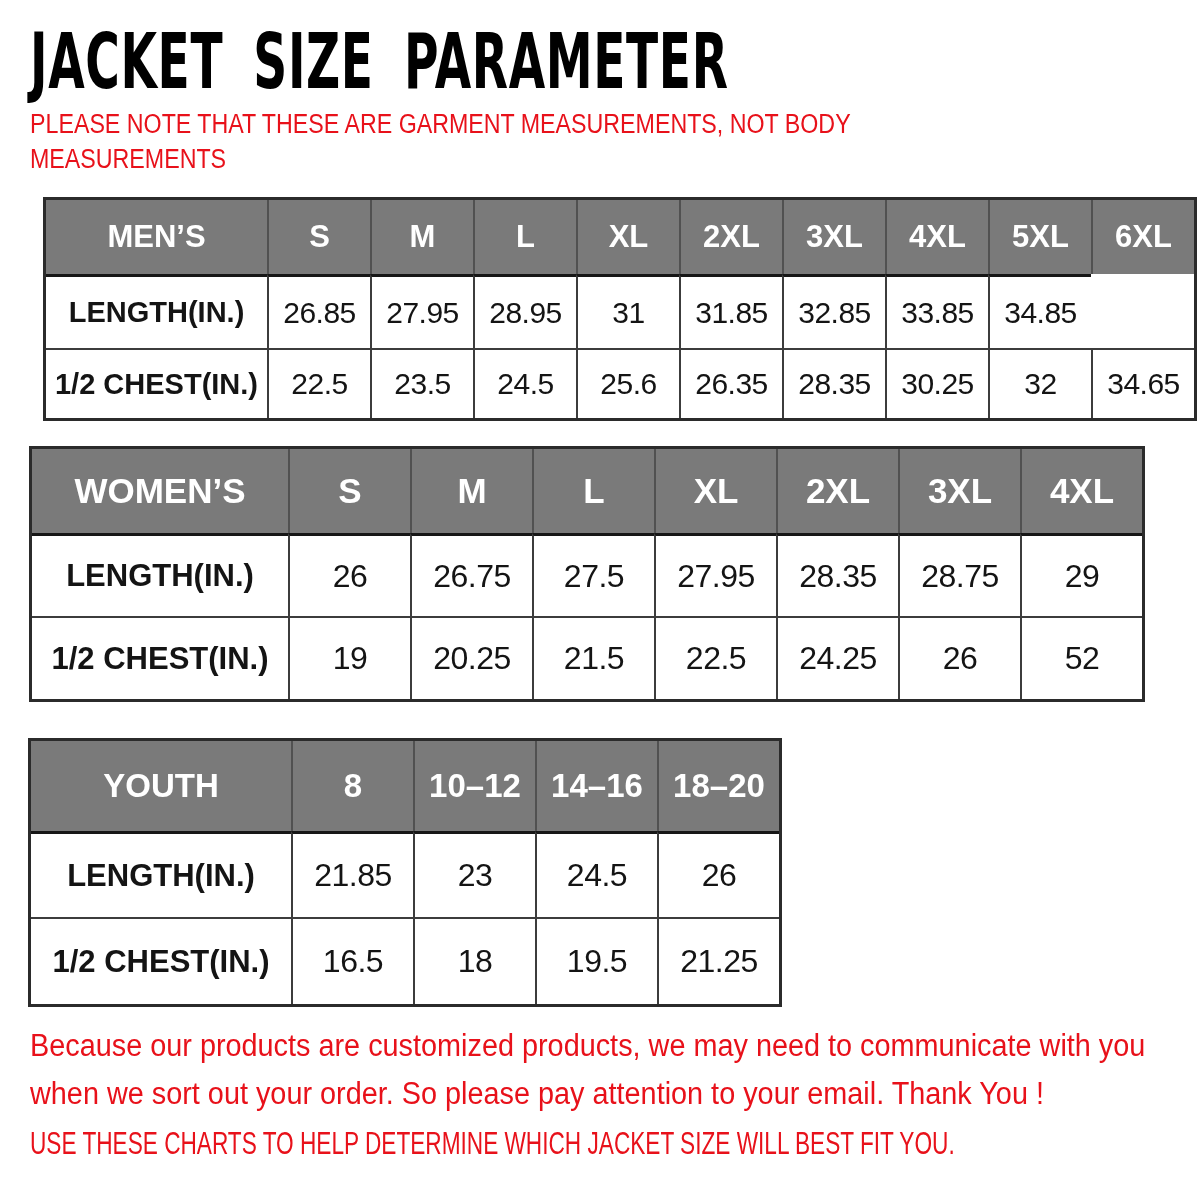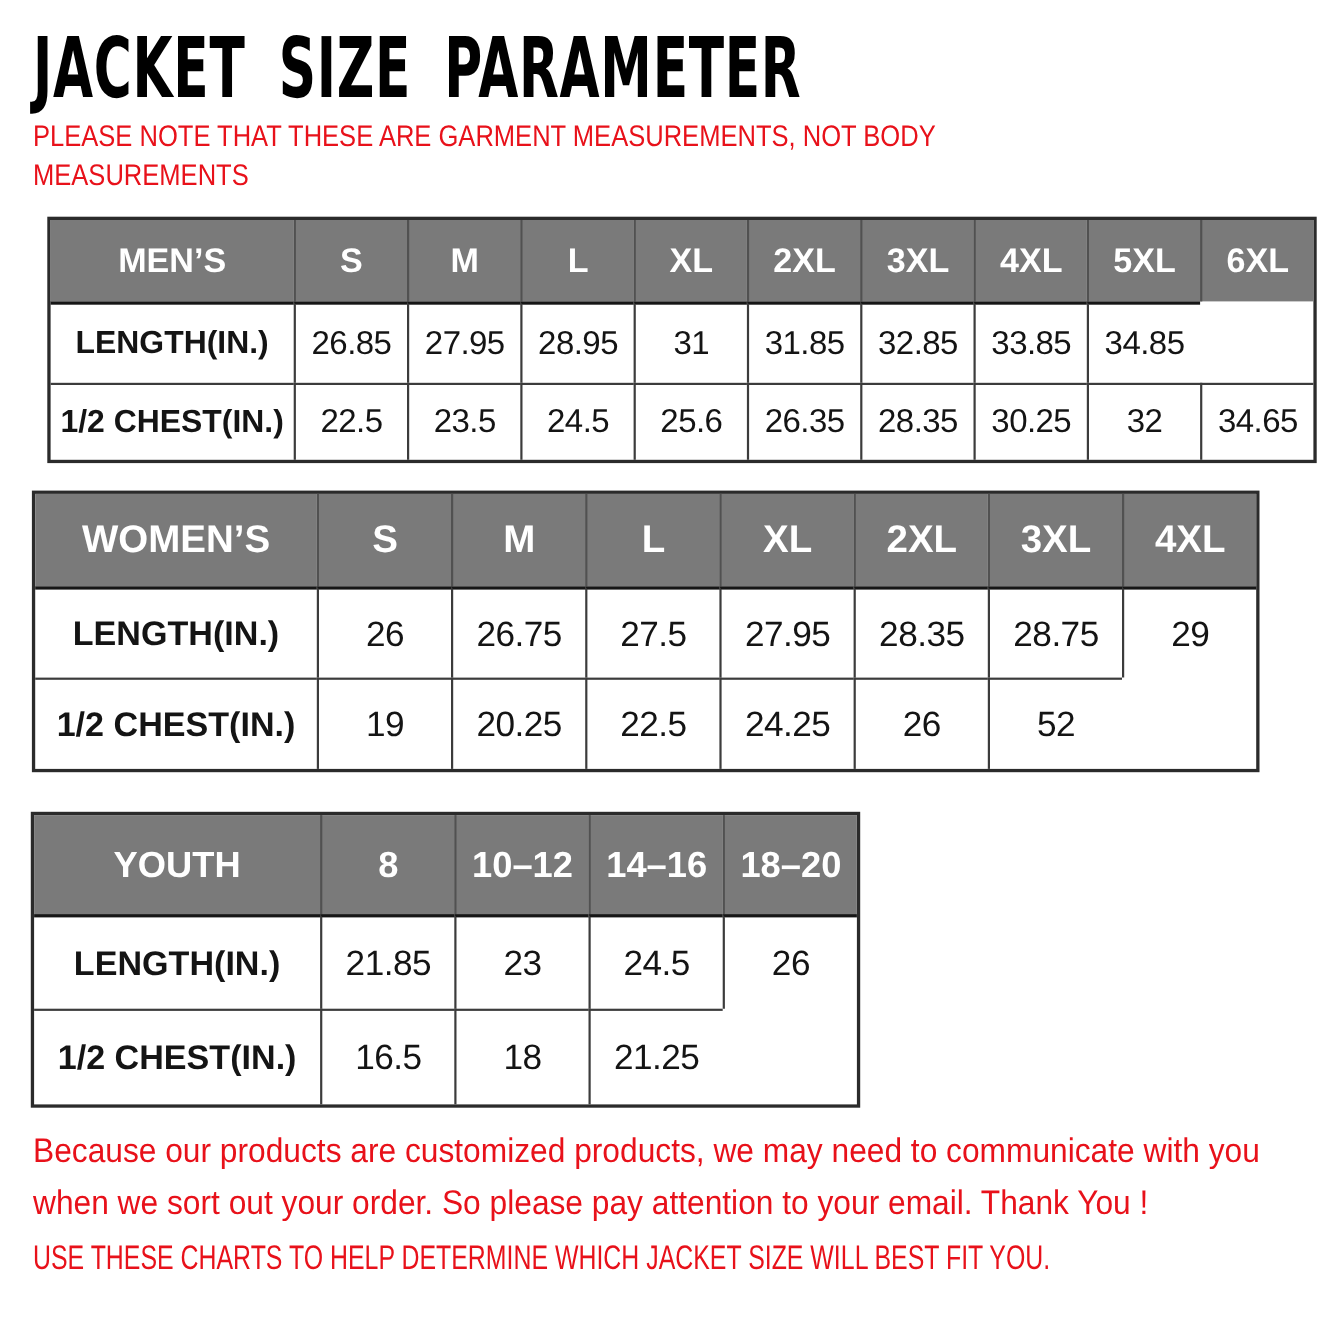--- a/index.html
+++ b/index.html
@@ -189,20 +189,21 @@
       <div class="cell">27.5</div>
       <div class="cell">27.95</div>
       <div class="cell">28.35</div>
       <div class="cell">28.75</div>
       <div class="cell">29</div>
     </div>
     <div class="row r2">
       <div class="cell lab">1/2 CHEST(IN.)</div>
       <div class="cell">19</div>
       <div class="cell">20.25</div>
+      <div class="cell">21.5</div>
       <div class="cell">22.5</div>
       <div class="cell">24.25</div>
       <div class="cell">26</div>
       <div class="cell">52</div>
     </div>
   </section>
 
   <section class="tbl youth">
     <div class="row head">
       <div class="cell">YOUTH</div>
@@ -215,20 +216,21 @@
       <div class="cell lab">LENGTH(IN.)</div>
       <div class="cell">21.85</div>
       <div class="cell">23</div>
       <div class="cell">24.5</div>
       <div class="cell">26</div>
     </div>
     <div class="row r2">
       <div class="cell lab">1/2 CHEST(IN.)</div>
       <div class="cell">16.5</div>
       <div class="cell">18</div>
+      <div class="cell">19.5</div>
       <div class="cell">21.25</div>
     </div>
   </section>
 
   <p class="footer-para">
     <span class="stretch">Because our products are customized products, we may need to communicate with you
 when we sort out your order. So please pay attention to your email. Thank You !</span>
   </p>
 
   <p class="footer-usage">

